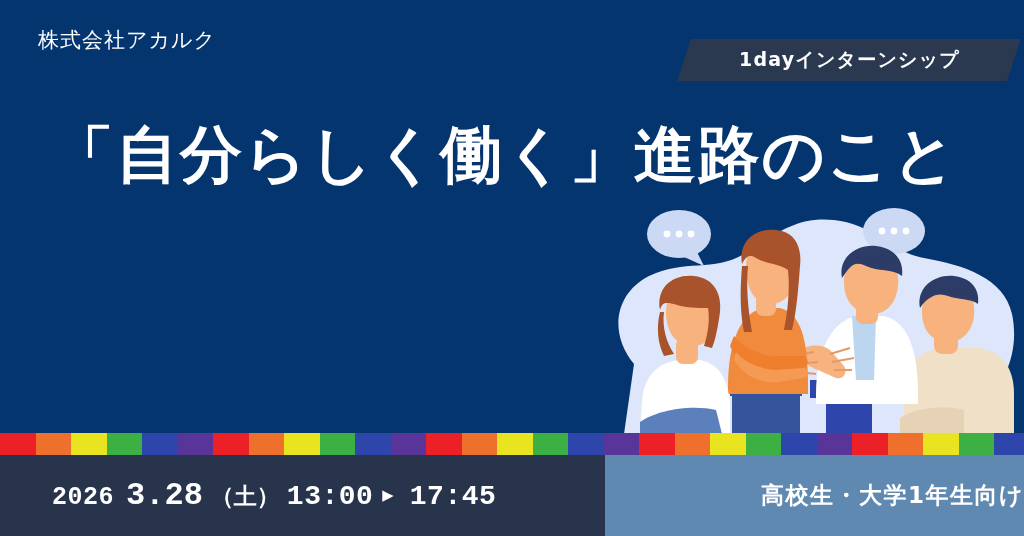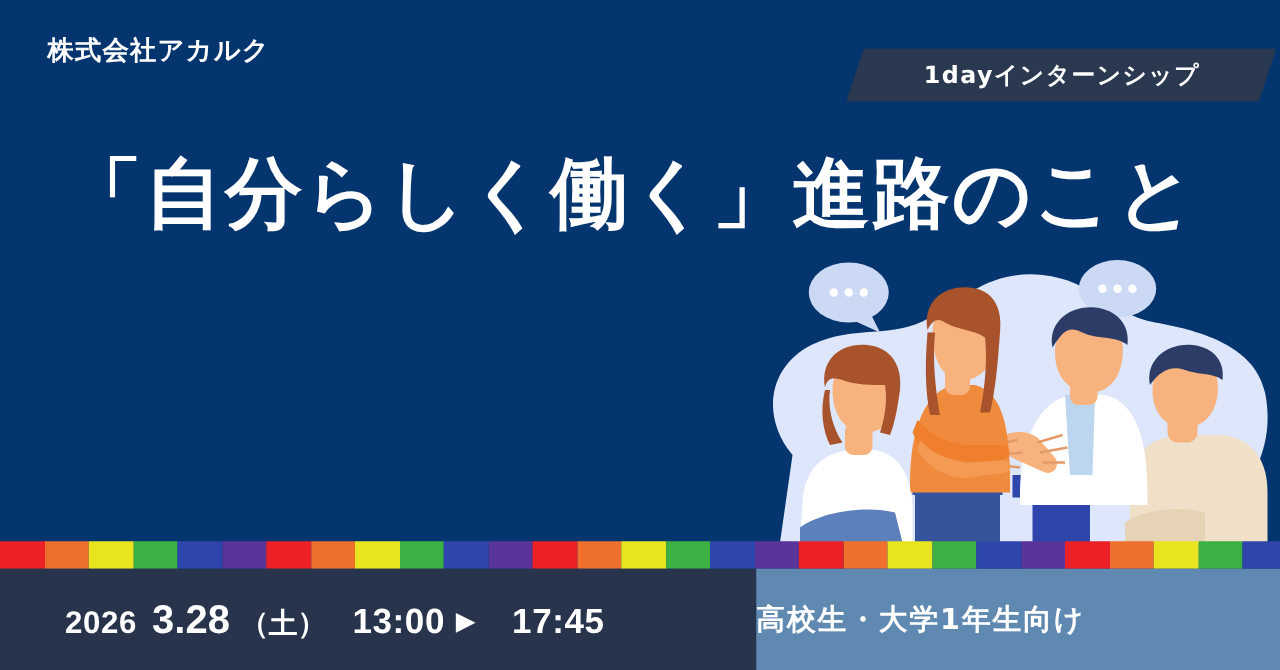--- a/index.html
+++ b/index.html
@@ -47,21 +47,21 @@
     width:54px; height:11px;
     background:#1d1208; border-radius:50%;
   }
   .logo-word {
     position:absolute; left:5px; top:66px; width:64px;
     text-align:center; font-size:11px; font-weight:700;
     letter-spacing:1px; color:#f0a52a;
     font-family:"DejaVu Sans",sans-serif;
   }
   .company-name {
-    color:#ffffff; font-size:21px; font-weight:700; letter-spacing:1px;
+    color:#ffffff; font-size:21px; font-weight:400; letter-spacing:1px;
     font-family:"DejaVu Sans",sans-serif;
   }
 
   
   .badge {
     position:absolute; top:39px; right:10px;
     height:42px; min-width:330px;
     background:#2a3850;
     display:flex; align-items:center; justify-content:center;
     padding:0 34px;
@@ -104,29 +104,29 @@
   .rainbow i { display:block; height:100%; width:35.5px; flex:0 0 35.5px; }
 
   
   .bottom { position:absolute; left:0; top:455px; width:1024px; height:81px; z-index:7; display:flex; }
   .date-bar {
     width:605px; height:81px; background:#27344b;
     display:flex; align-items:center; padding-left:52px;
     color:#ffffff;
   }
   .date-line { display:flex; align-items:baseline; gap:0; white-space:nowrap;
-    font-family:Liberation Sans, sans-serif; font-weight:700; }
+    font-family:Liberation Mono, monospace; font-weight:700; }
   .d-year { font-size:25px; letter-spacing:0.5px; }
   .d-day  { font-size:32px; letter-spacing:0px; margin-left:12px; }
   .d-dow  { font-size:23px; margin-left:8px; }
-  .d-time { font-size:28px; margin-left:21px; letter-spacing:0.5px; }
+  .d-time { font-size:28px; margin-left:7px; letter-spacing:0.5px; }
   .d-arrow{ font-size:19px; margin:0 9px; position:relative; top:-3px; }
   .audience-bar {
     flex:1; height:81px; background:#6089b1;
-    display:flex; align-items:center; justify-content:flex-start;
+    display:flex; align-items:center; justify-content:flex-end;
   }
   .audience-bar span {
     color:#ffffff; font-size:23px; font-weight:700; letter-spacing:1.5px;
     font-family:"DejaVu Sans",sans-serif;
   }
 </style>
 </head>
 <body>
 
 <div class="poster">

